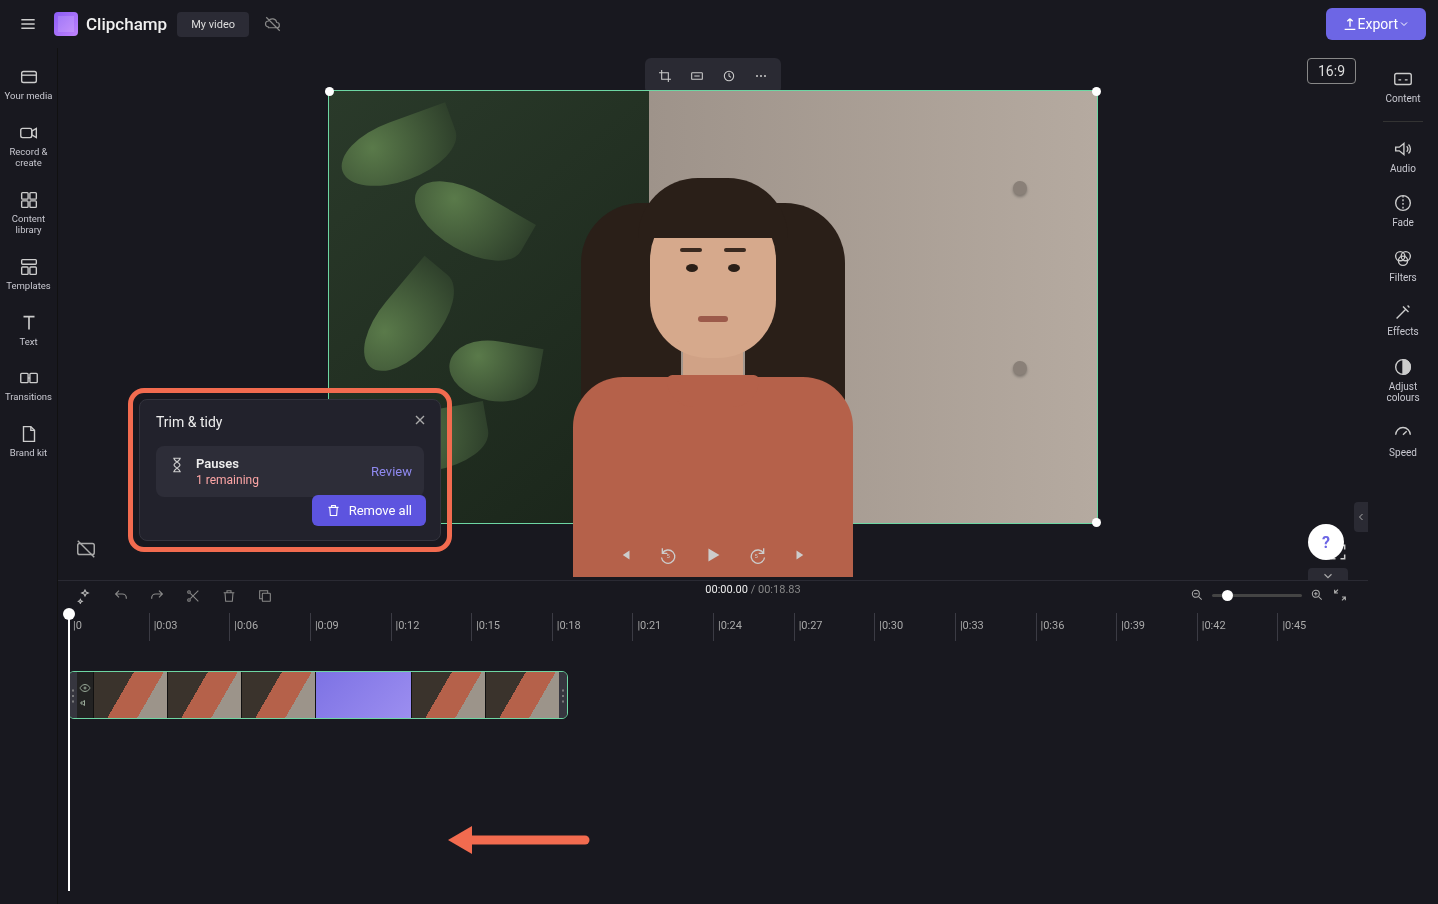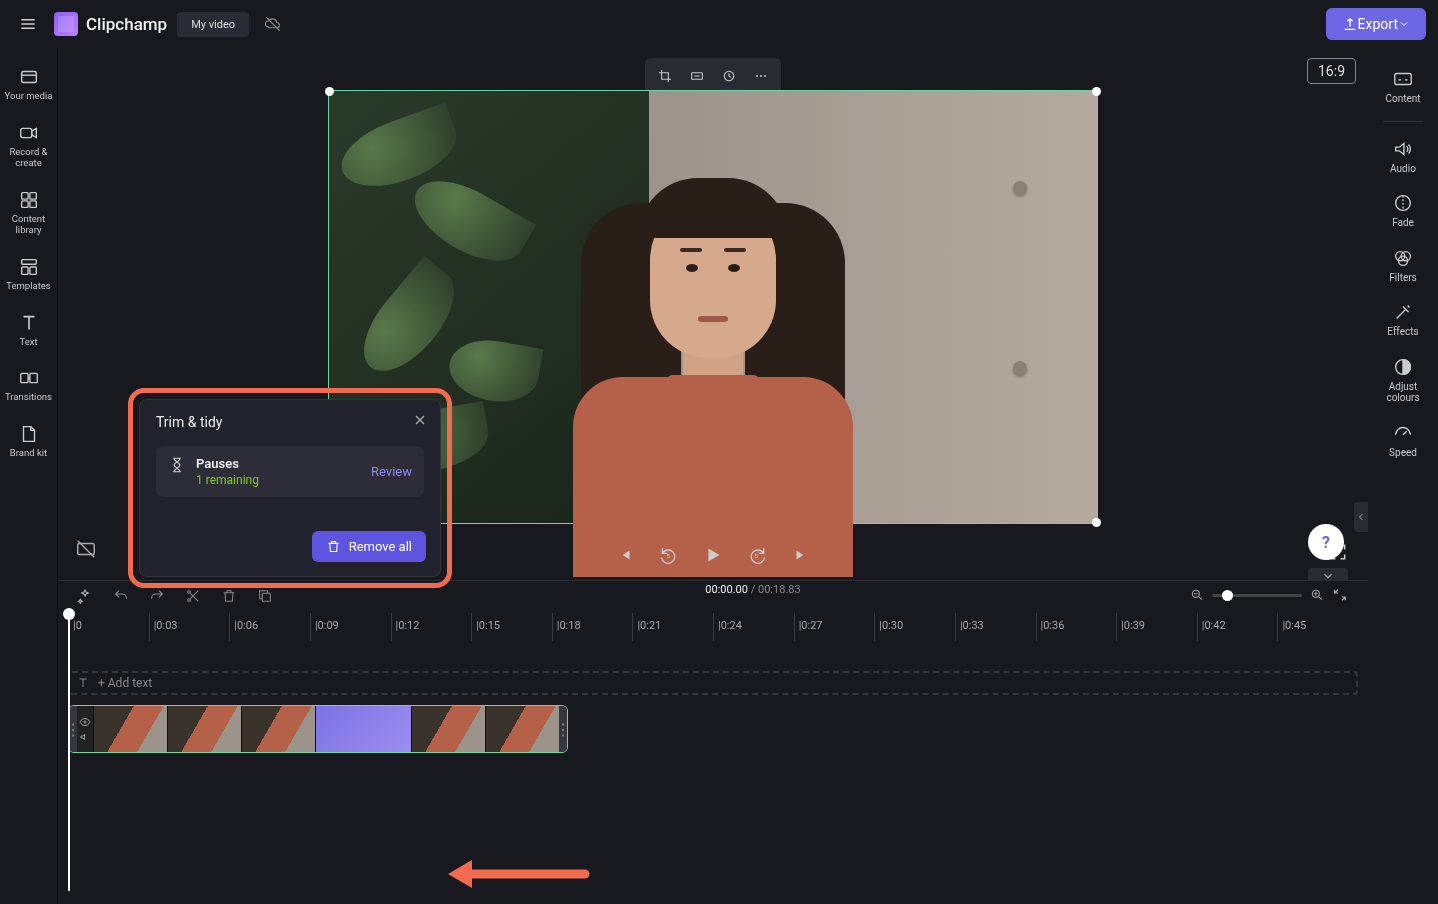--- a/index.html
+++ b/index.html
@@ -52,30 +52,30 @@
 .handle { position:absolute; width:9px; height:9px; background:#fff; border-radius:50%;}
 .h-tl{left:-4px;top:-4px;} .h-tr{right:-4px;top:-4px;} .h-bl{left:-4px;bottom:-4px;} .h-br{right:-4px;bottom:-4px;}
 
 
 .playback-bar { position:absolute; left:50%; transform:translateX(-50%); bottom: 14px; display:flex; align-items:center; gap: 22px;}
 .pb-btn { width:22px; height:22px; color:#ccc; cursor:pointer; display:flex; align-items:center; justify-content:center;}
 .preview-cc { position: absolute; left: 17px; bottom: 18px; width:24px; height:24px; color:#aaa; cursor:pointer;}
 .fullscreen-btn { position:absolute; right:20px; bottom:18px; color:#ccc; cursor:pointer;}
 
 
-.trim-panel-wrap { position:absolute; left: 70px; top: 340px; width: 324px; height: 200px; border: 5px solid #f26b4f; border-radius: 16px; padding: 6px; z-index:50;}
+.trim-panel-wrap { position:absolute; left: 70px; top: 340px; width: 324px; height: 164px; border: 5px solid #f26b4f; border-radius: 16px; padding: 6px; z-index:50;}
 .trim-panel { background:#22222c; border-radius:8px; height:100%; padding:14px 16px; border:1px solid #34343e; position:relative;}
 .trim-title { font-size:14px; color:#eee;}
 .trim-close{ position:absolute; right:12px; top:12px; color:#aaa; cursor:pointer;}
 .pause-row { margin-top:16px; background:#2d2d38; border-radius:8px; padding:10px 12px; display:flex; align-items:center; }
 .pause-main { display:flex; gap:10px; align-items:flex-start; flex:1;}
 .hourglass { width:18px; height:18px; color:#ccc;}
 .pause-txt { display:flex; flex-direction:column; gap:2px;}
 .pause-title{ font-size:13px; font-weight:600; color:#eee;}
-.pause-sub{ font-size:12px; color:#84cc16;}
+.pause-sub{ font-size:12px; color:#fca5a5;}
 .review-link{ color:#8f89ef; font-size:13px; cursor:pointer;}
 .remove-all-btn{ position:absolute; bottom:14px; right:14px; background:#5d54df; color:#fff; padding:8px 14px; border-radius:6px; display:flex; align-items:center; gap:8px; font-size:13px; cursor:pointer;}
 
 
 .timeline-area { position:absolute; left:58px; right:70px; top:580px; bottom:0; border-top:1px solid #2a2a33; background:#18181f;}
 .tl-toolbar { height:30px; display:flex; align-items:center; padding: 0 18px; gap:18px; color:#999;}
 .tl-tool { width:18px; height:18px; cursor:pointer; display:flex; align-items:center; justify-content:center;}
 .time-display { position:absolute; left:50%; transform:translateX(-50%); top:2px; font-size:11px;margin-left:40px;}
 .time-cur { color:#eee;}
 .time-total { color:#888;}
@@ -474,28 +474,20 @@
         <div class="ruler-mark">|0:30</div>
         <div class="ruler-mark">|0:33</div>
         <div class="ruler-mark">|0:36</div>
         <div class="ruler-mark">|0:39</div>
         <div class="ruler-mark">|0:42</div>
         <div class="ruler-mark">|0:45</div>
       </div>
   </div>
 
   <div class="tracks">
-    <div class="track">
-      <div class="track-label">
-        <svg viewBox="0 0 24 24" width="14" height="14" stroke="#888" stroke-width="1.8" fill="none">
-            <path d="M6 5h12M12 5v14"></path>
-          </svg>
-        <span>+ Add text</span>
-      </div>
-    </div>
     <div style="position:relative;height:48px;">
       <div class="video-track">
         <div class="vhandle">⋮</div>
         <div style="width:16px;display:flex;flex-direction:column;justify-content:center;gap:3px;padding-left:2px">
           <svg viewBox="0 0 24 24" width="12" height="12" stroke="#9a9" stroke-width="2" fill="none">
               <path d="M2 12s3-7 10-7 10 7 10 7-3 7-10 7S2 12 2 12z"></path>
               <circle cx="12" cy="12" r="2"></circle>
             </svg>
           <svg viewBox="0 0 24 24" width="12" height="12" stroke="#9a9" stroke-width="2" fill="none">
               <path d="M4 10v4h3l4 3V7l-4 3H4z"></path>

